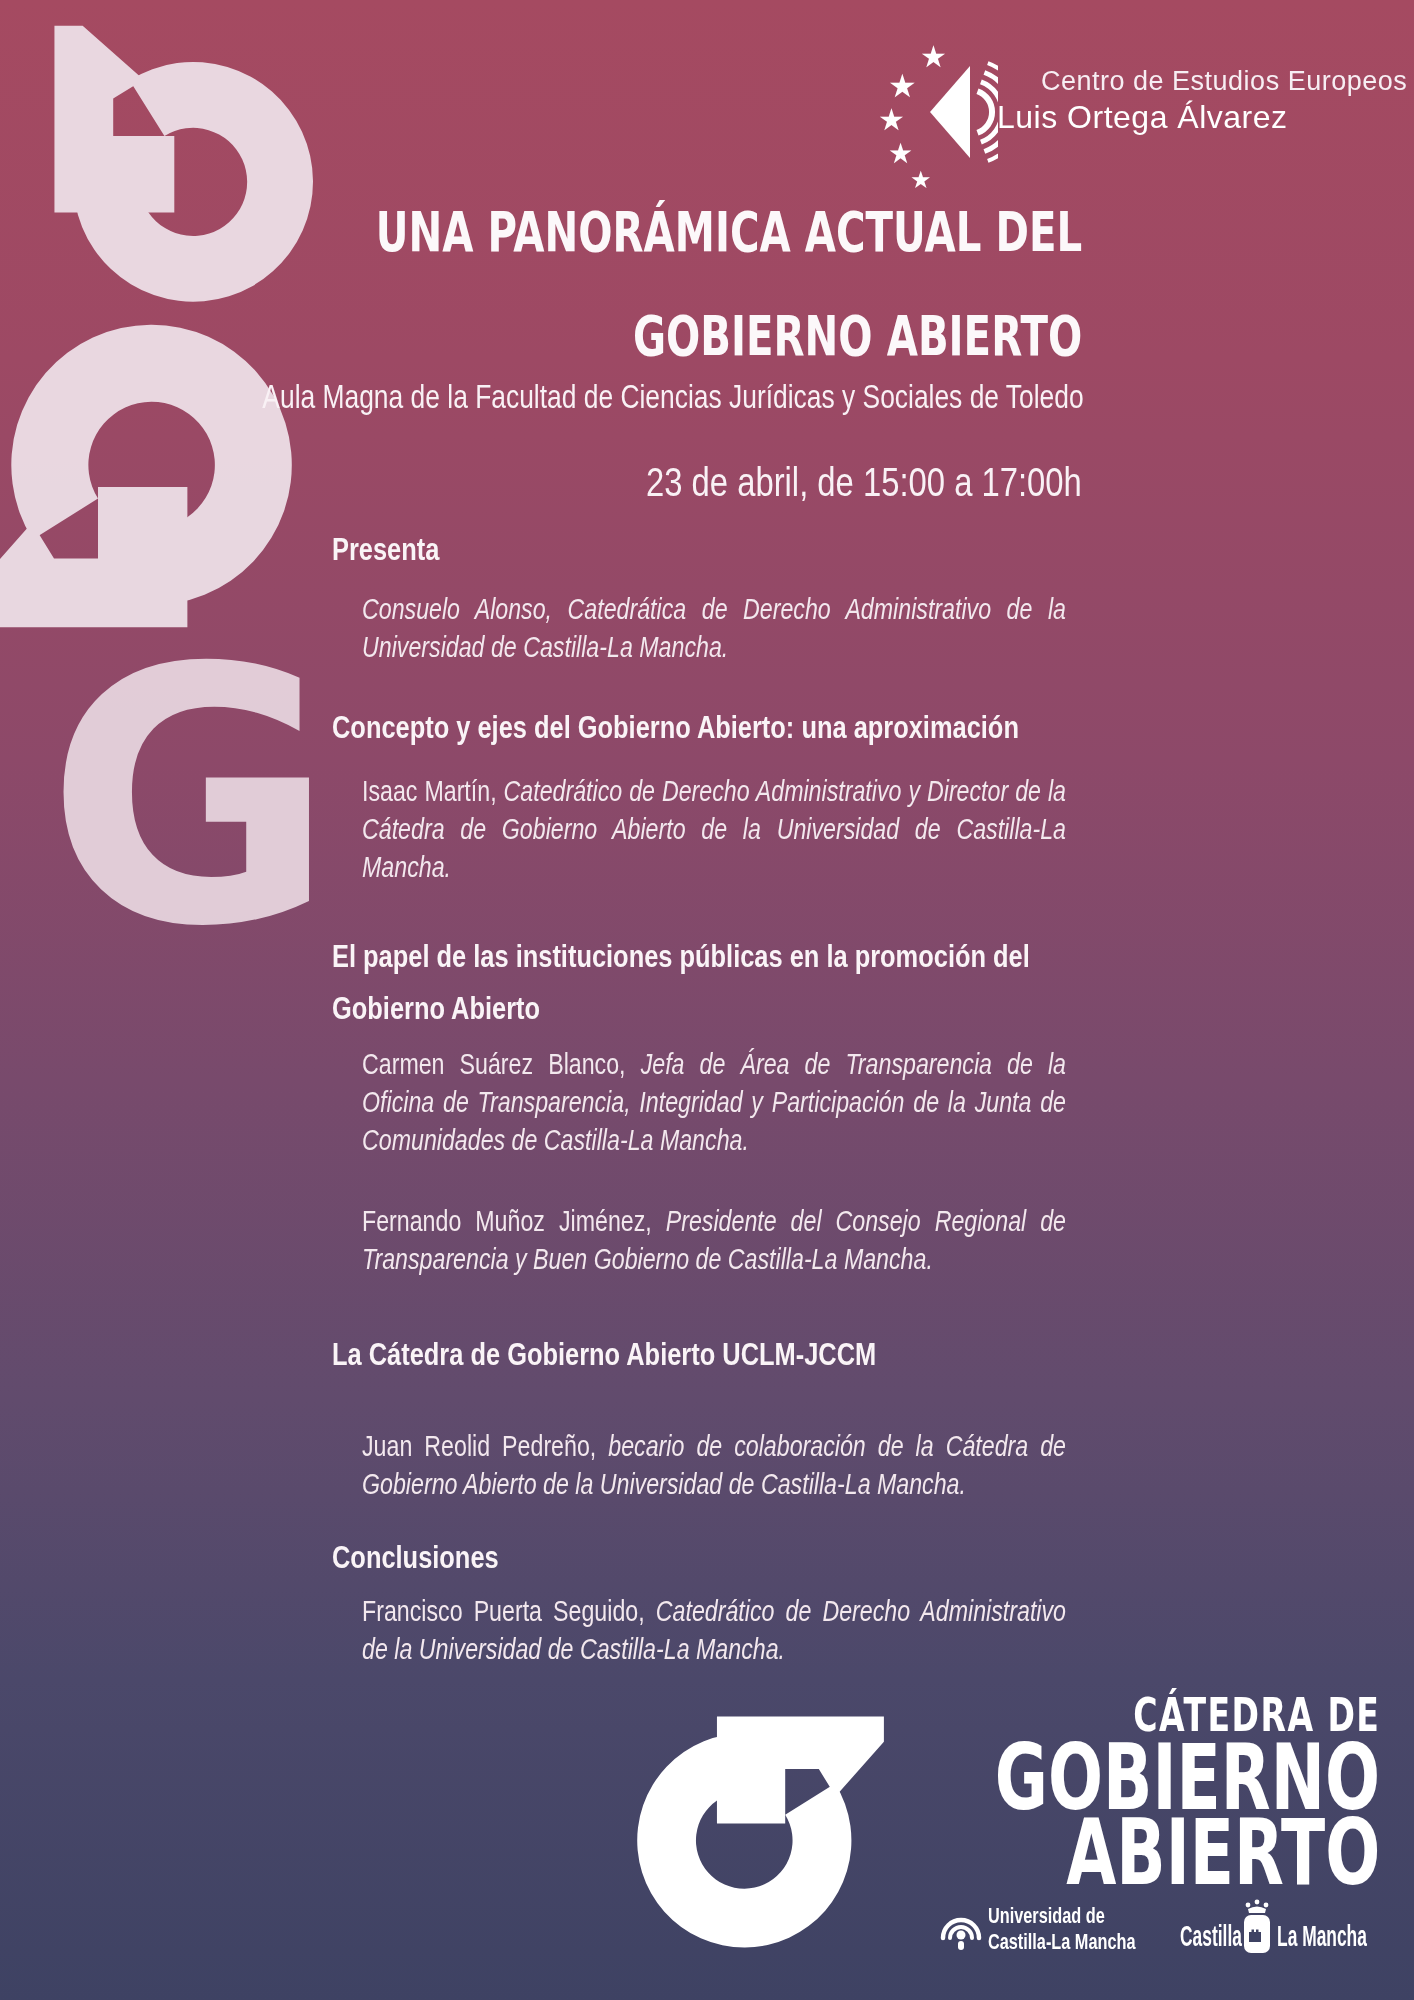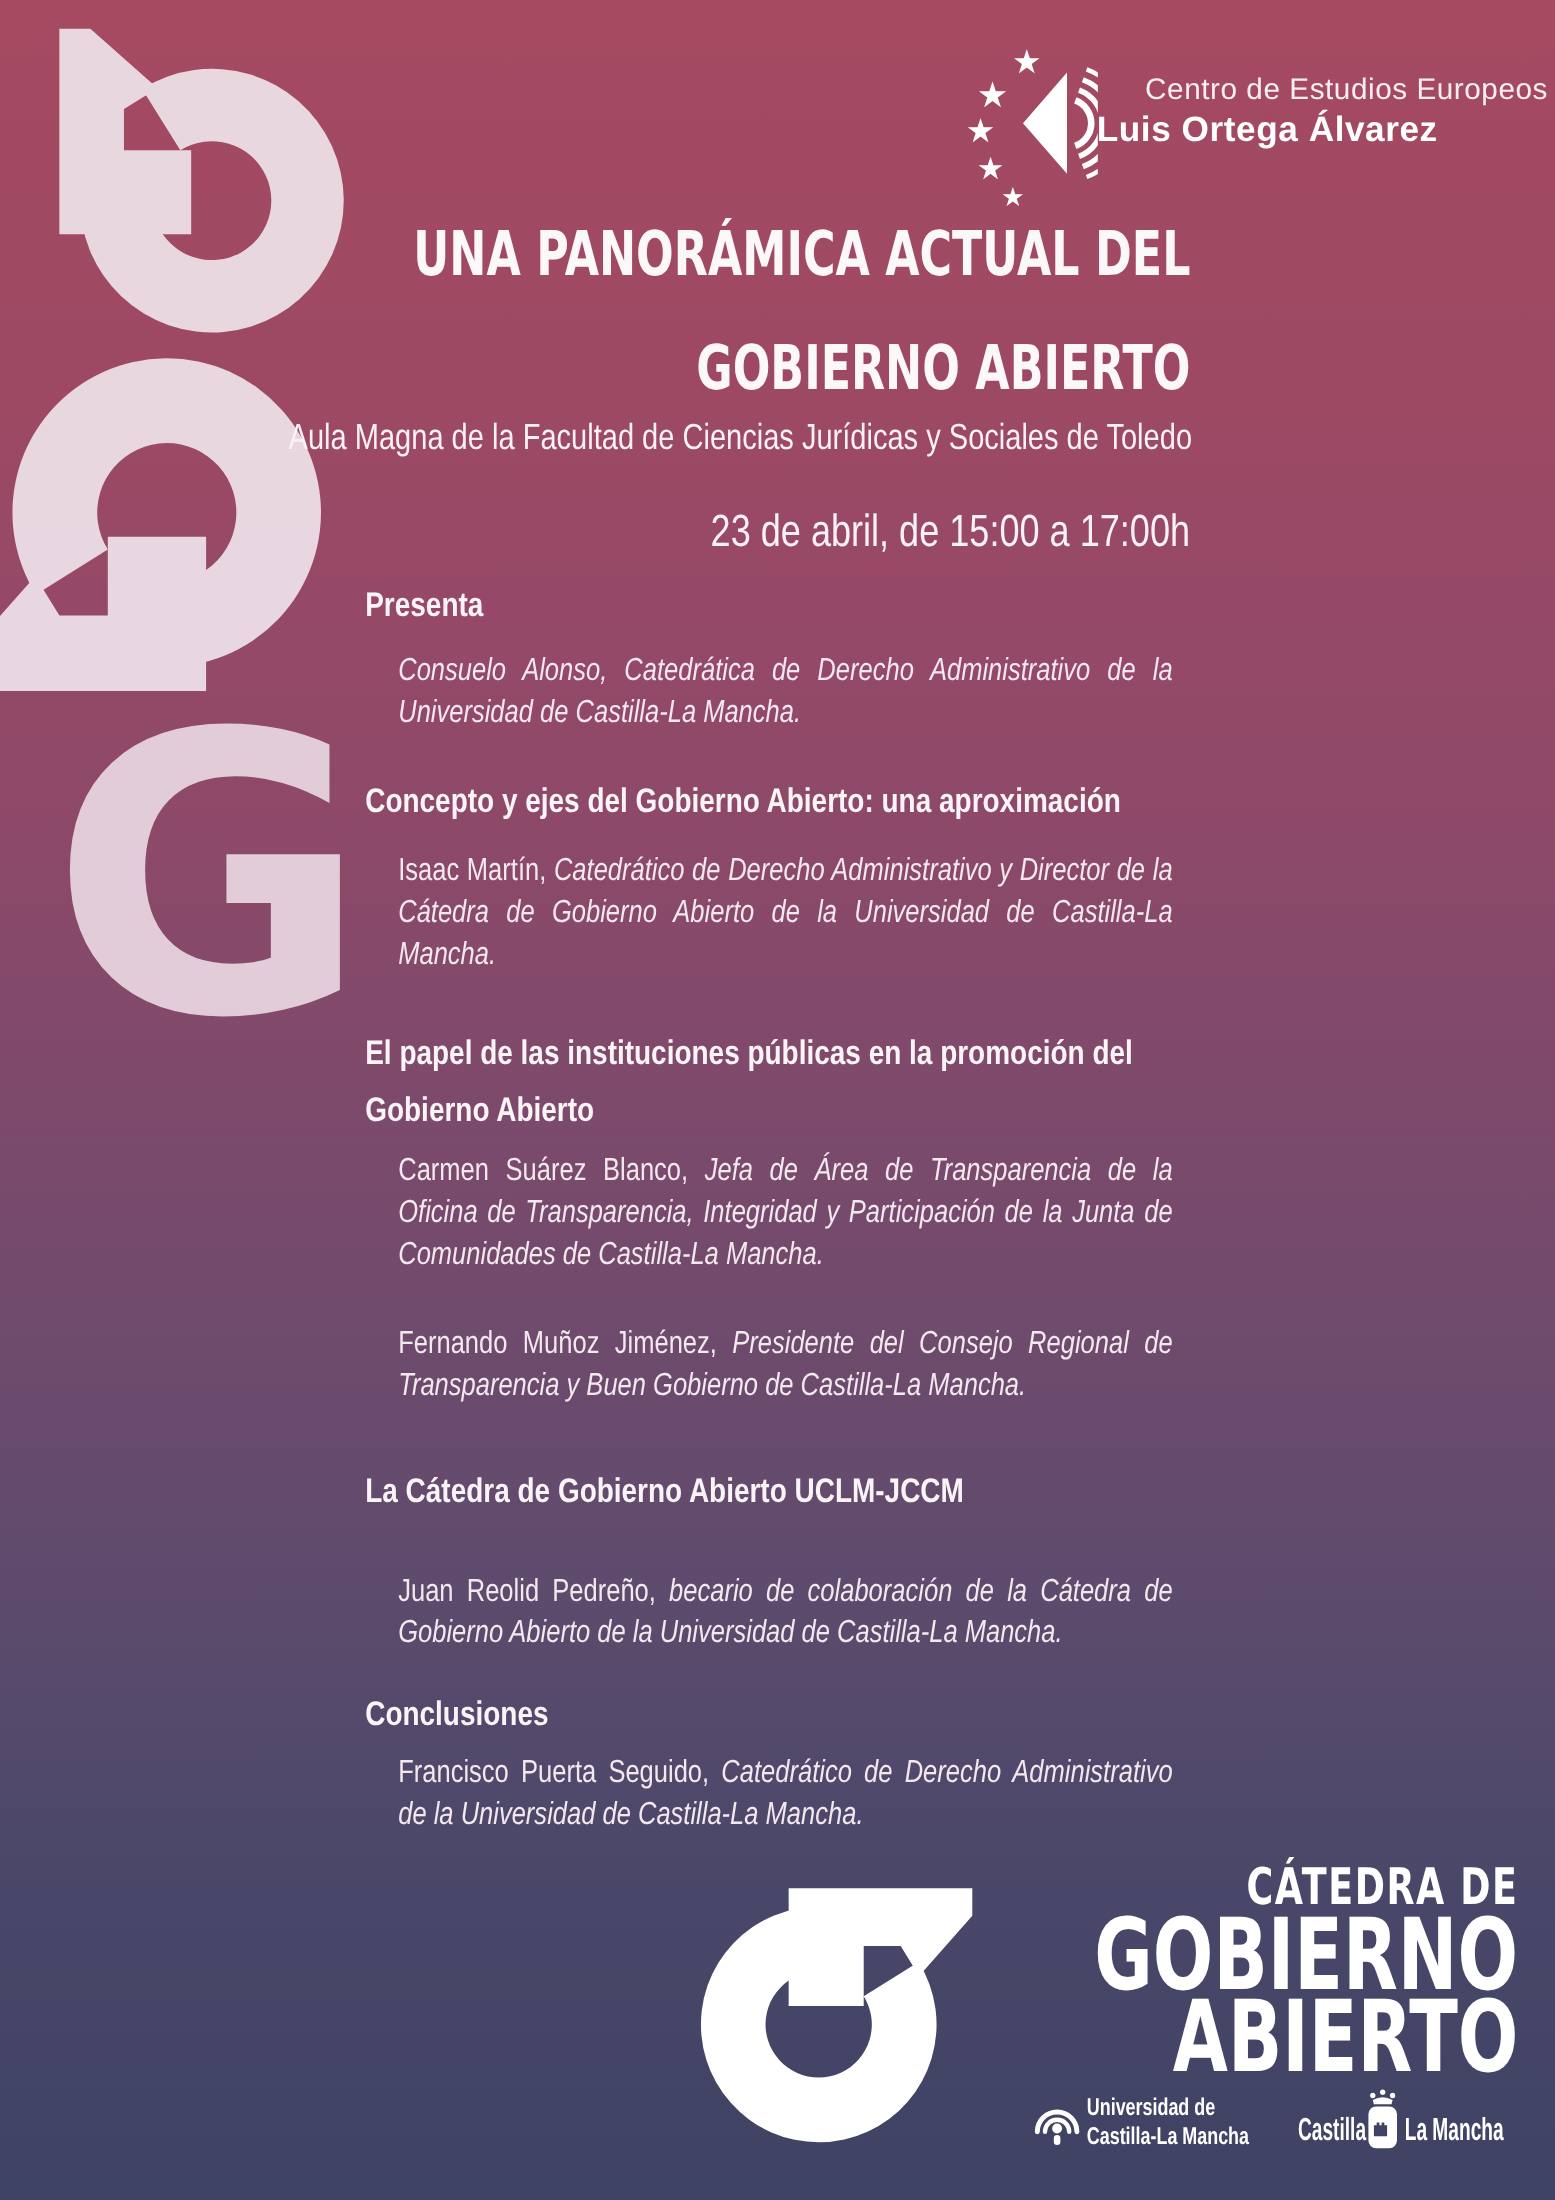--- a/index.html
+++ b/index.html
@@ -12,21 +12,21 @@
   
   .glogo{position:absolute;opacity:.94;}
   .g-letter{
     position:absolute;left:46px;top:622px;
     font-family:"DejaVu Sans",sans-serif;font-weight:bold;font-size:352px;line-height:1;
     color:#e9d8e1;opacity:.92;z-index:1;
   }
   
   .star{position:absolute;color:#fff;line-height:1;}
   .cee-line1{position:absolute;left:997px;top:66px;font-size:27px;color:#f7eef3;letter-spacing:.5px;margin-left:44px;}
-  .cee-line2{position:absolute;left:997px;top:99px;font-size:32px;font-weight:bold;color:#fff;letter-spacing:.5px;}
+  .cee-line2{position:absolute;left:997px;top:99px;font-size:32px;font-weight:normal;color:#fff;letter-spacing:.5px;}
   
   .title{
     position:absolute;right:332px;top:180px;text-align:right;
     font-family:"DejaVu Sans",sans-serif;font-weight:bold;font-size:56px;line-height:104px;
     color:#fcf8fa;transform:scaleX(.72);transform-origin:right top;white-space:nowrap;z-index:2;
   }
   .subtitle{
     position:absolute;right:330px;top:378px;font-size:33px;color:#f9f1f5;
     transform:scaleX(.8);transform-origin:right top;white-space:nowrap;z-index:2;
   }

